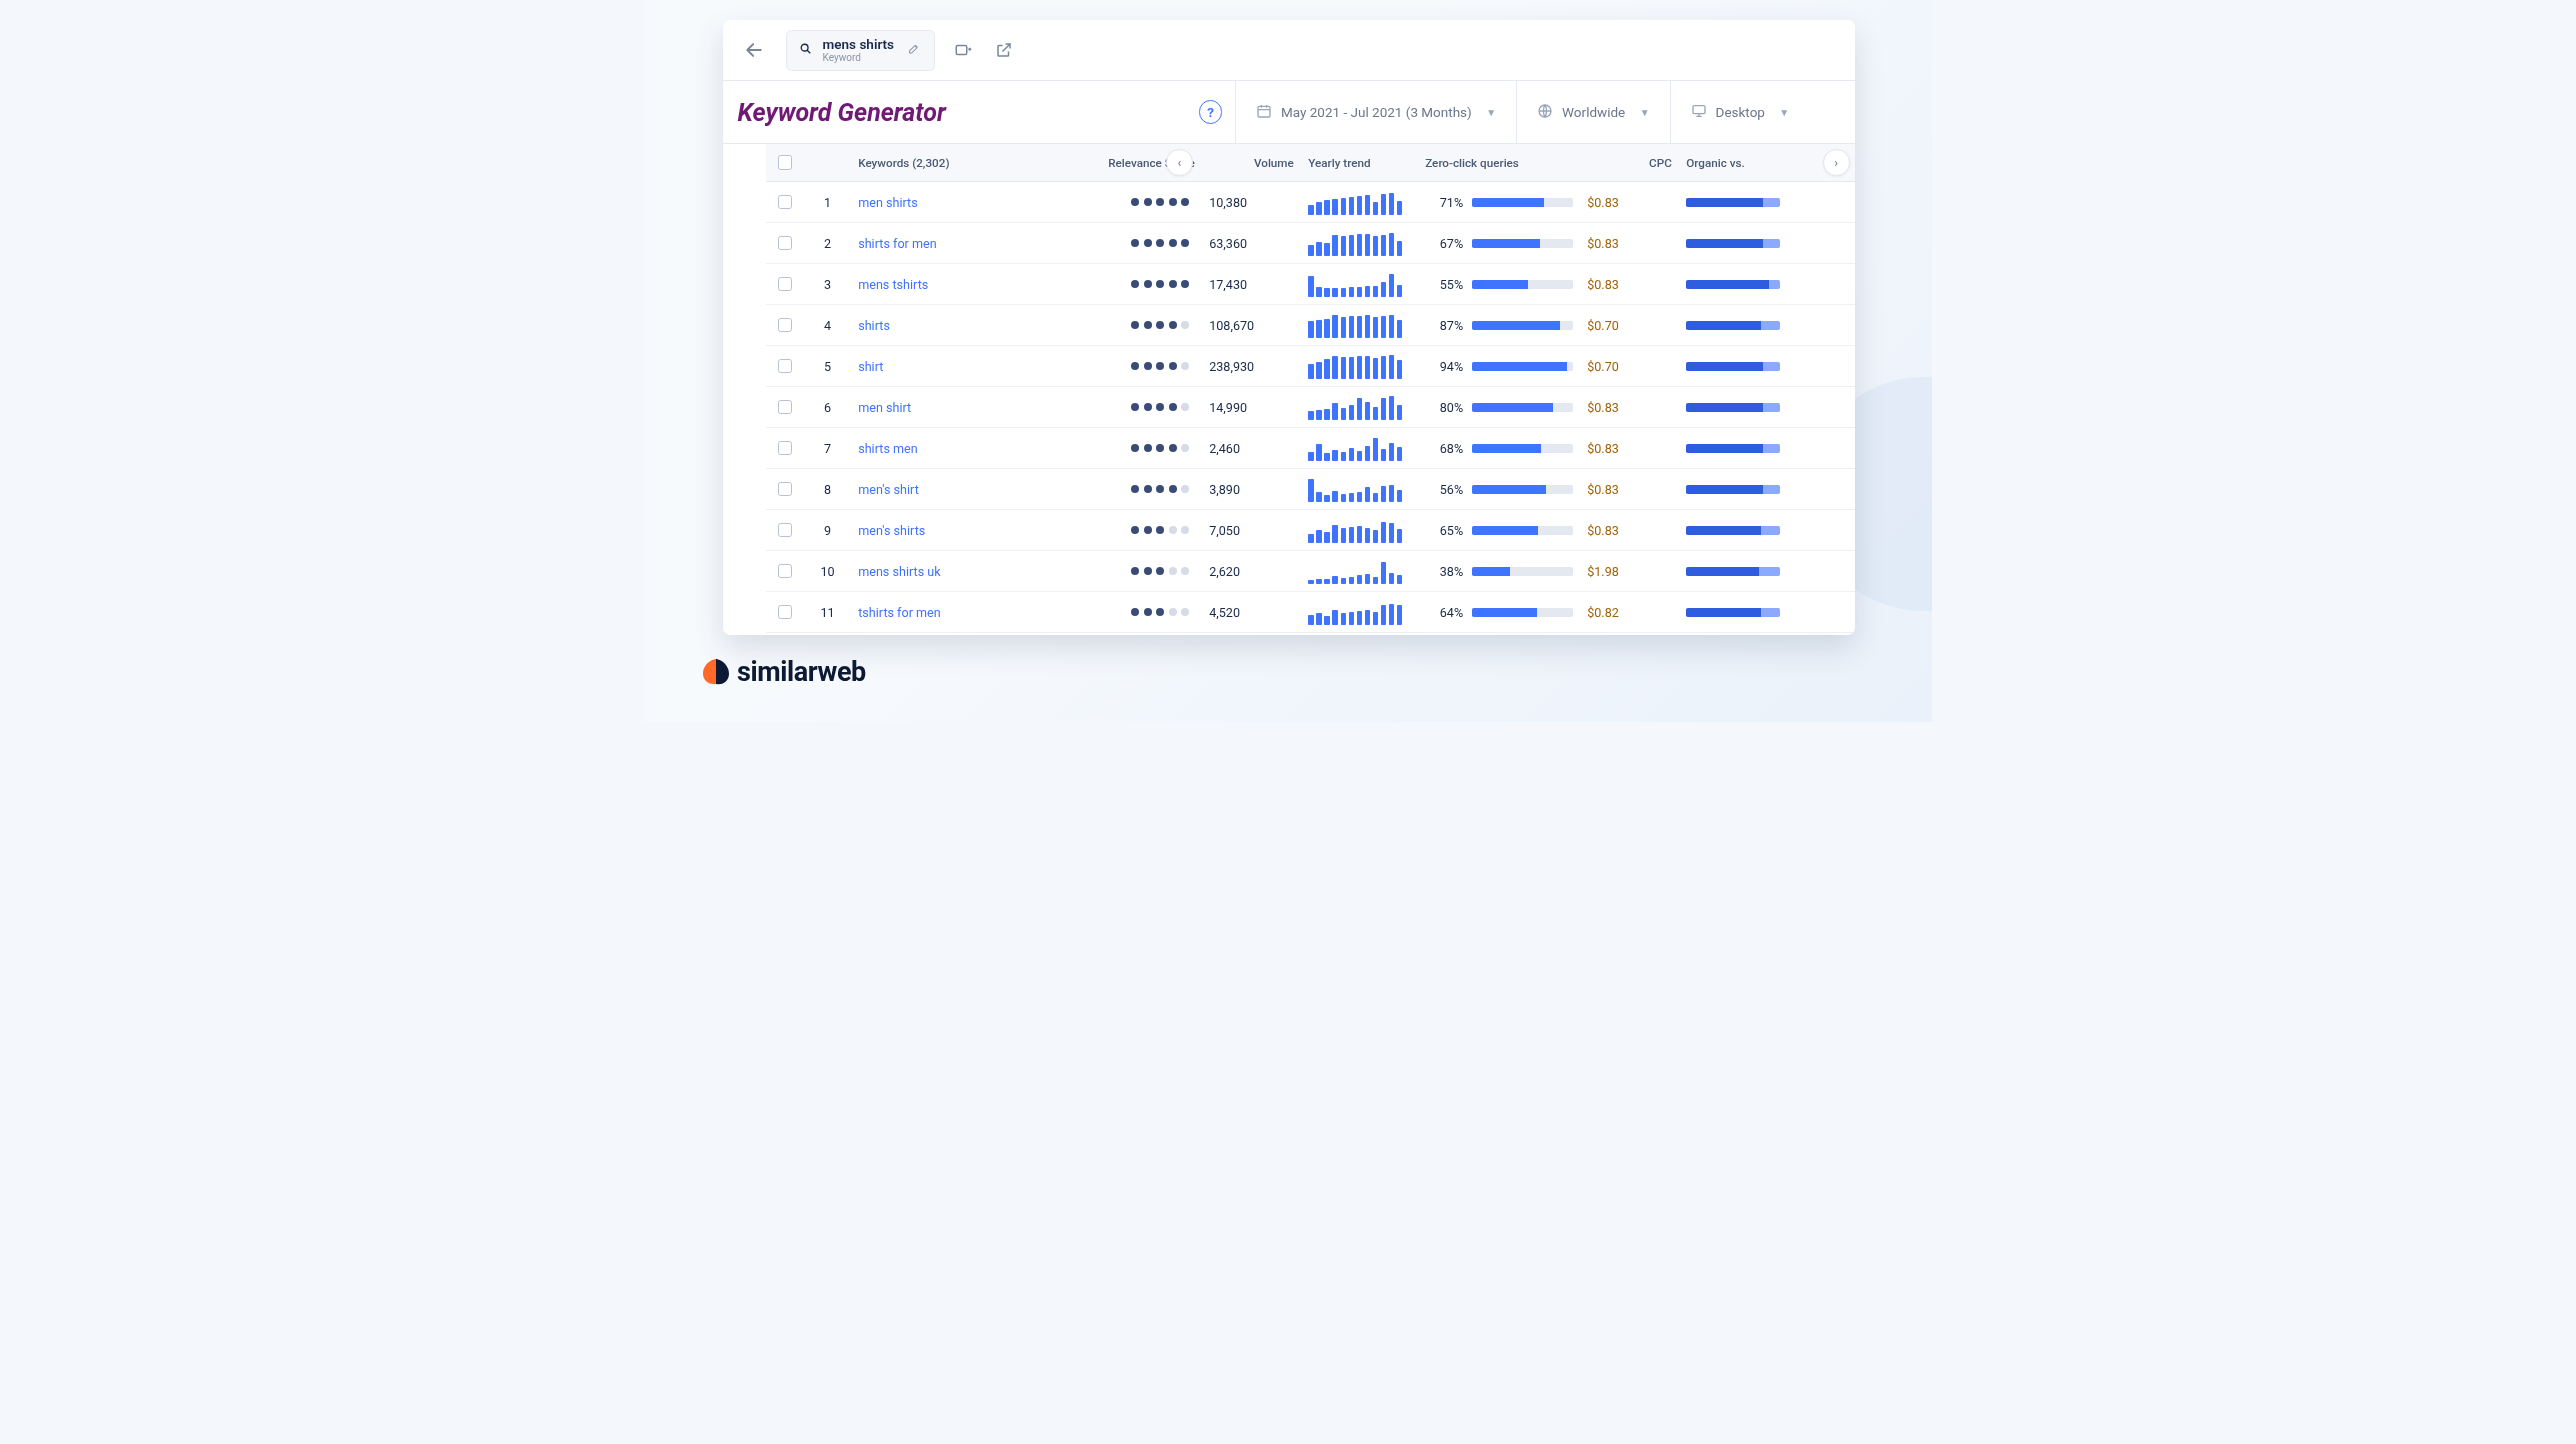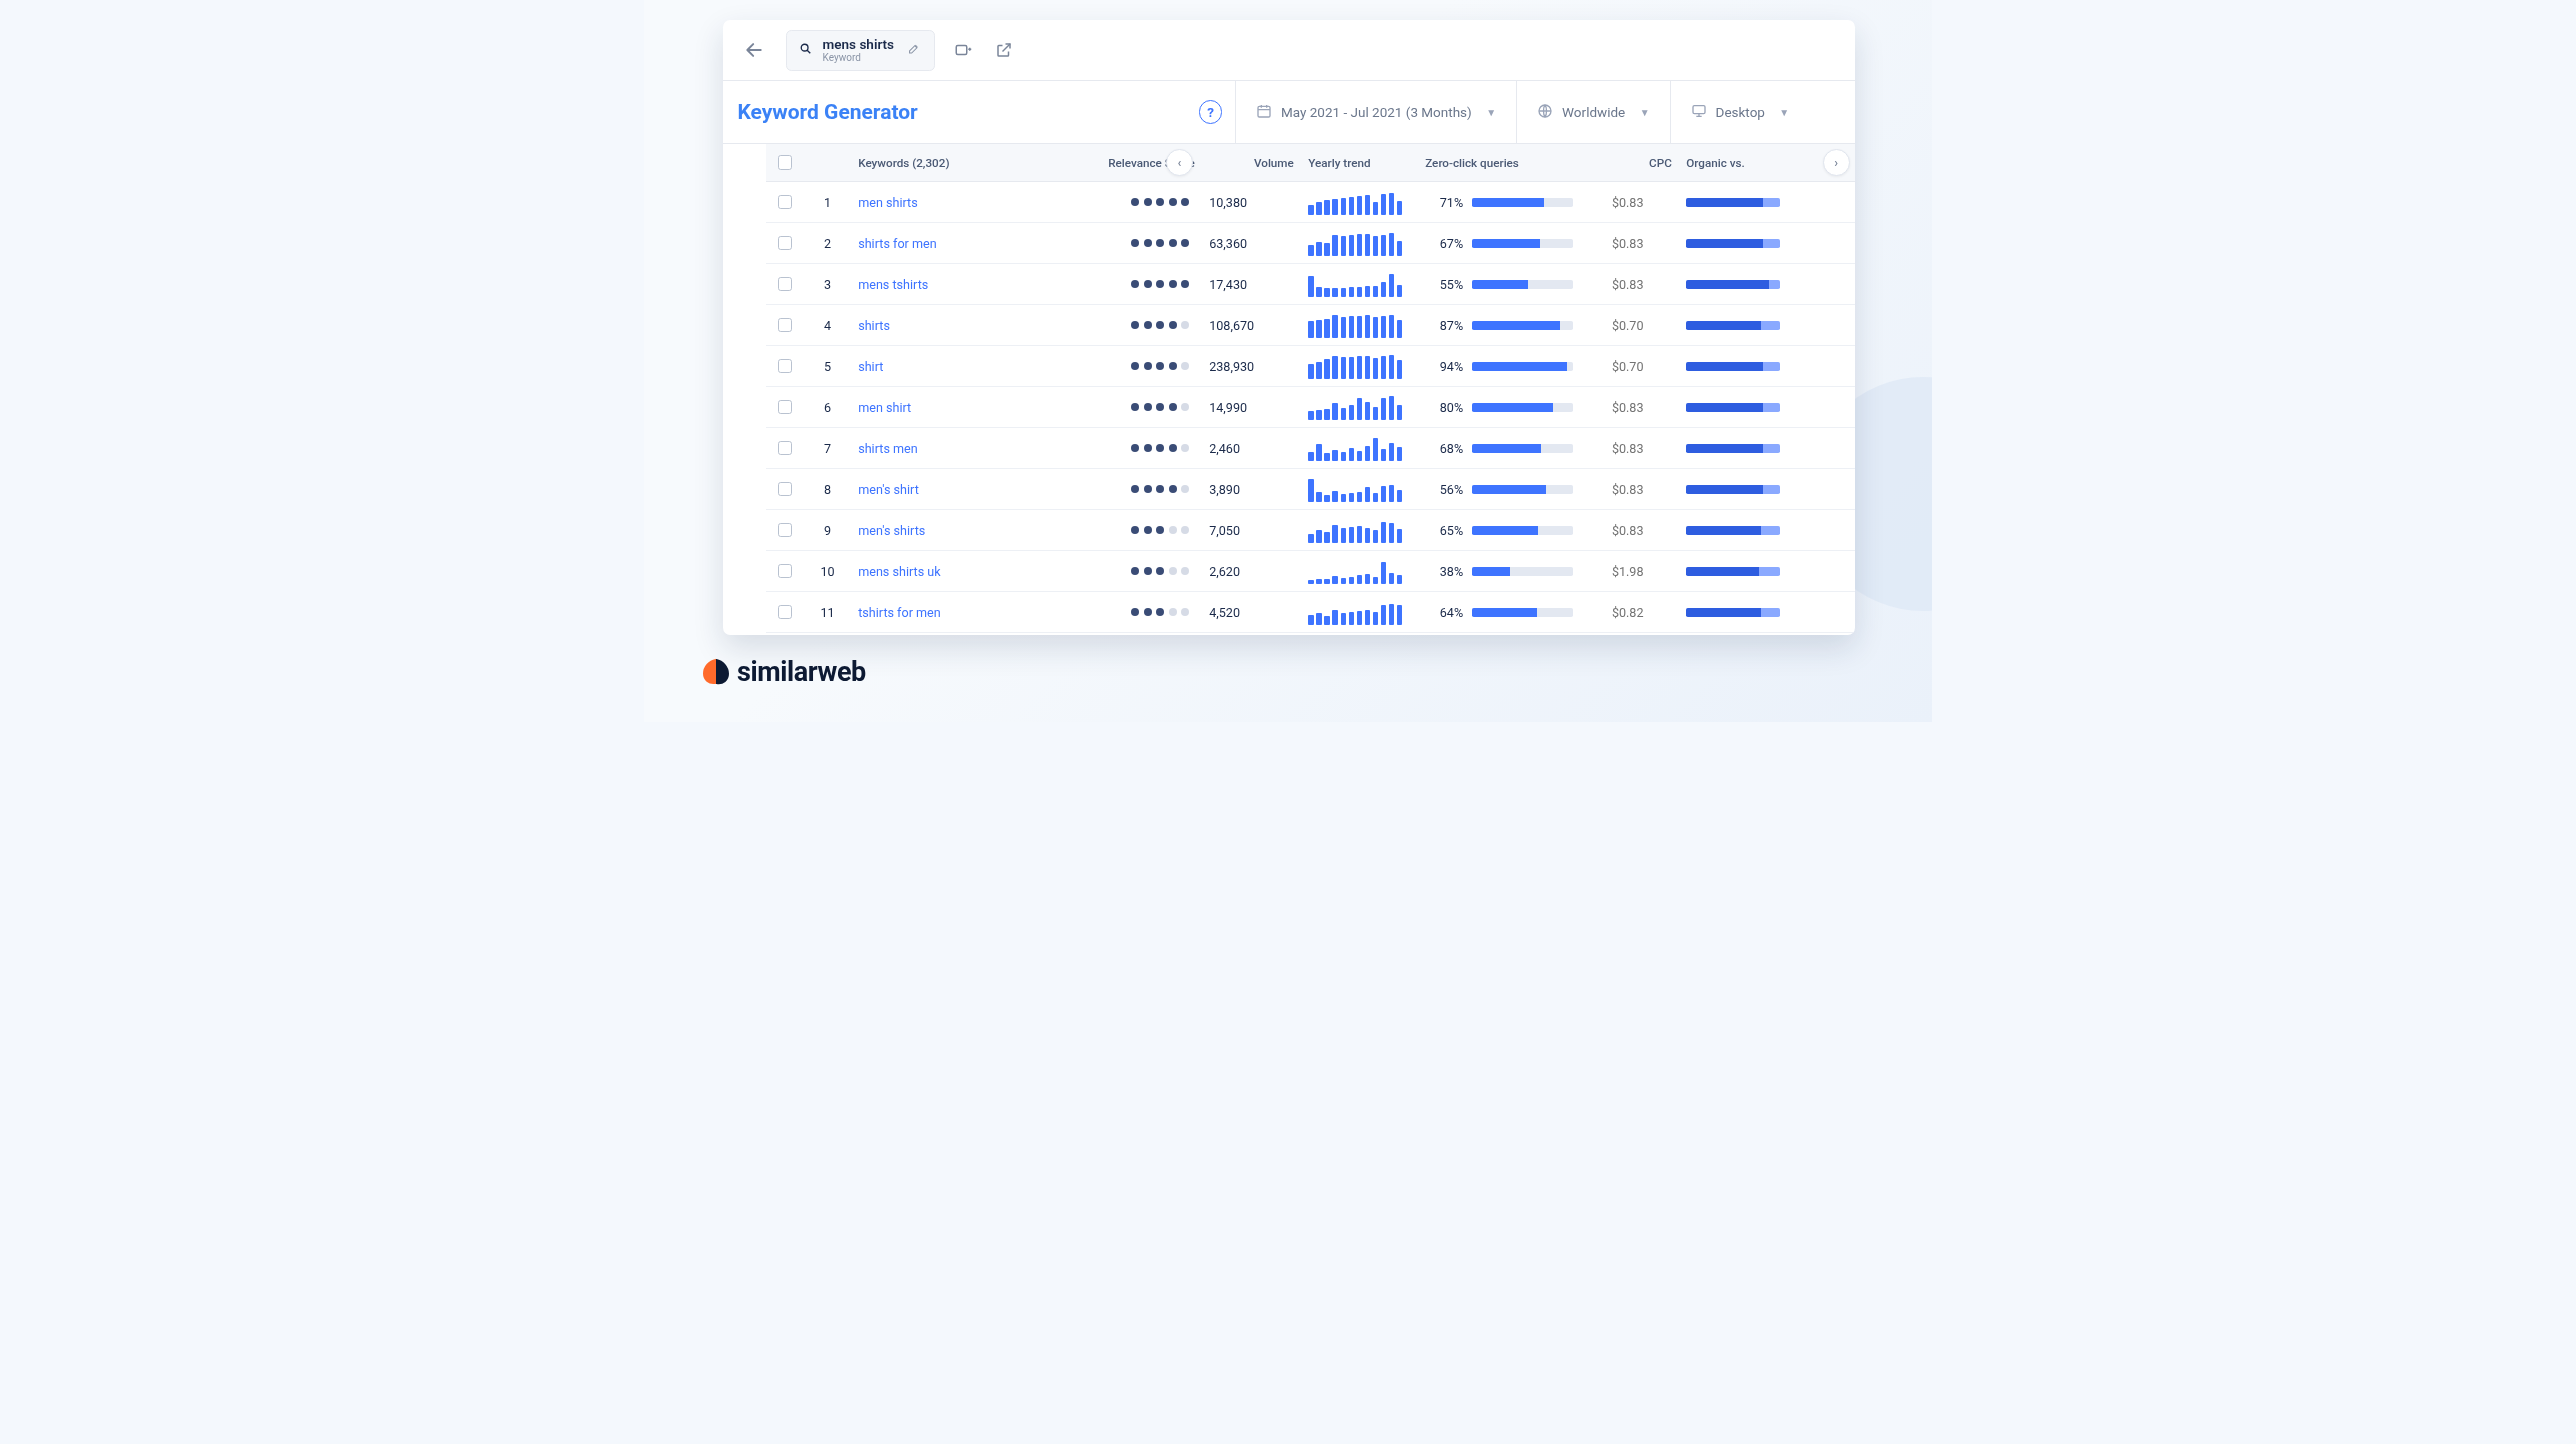--- a/index.html
+++ b/index.html
@@ -78,21 +78,21 @@
     display: flex; align-items: center;
     height: 63px;
     border-bottom: 0.9px solid #e6e9ef;
   }
   .title-left {
     display: flex; align-items: center;
     padding-left: 14.4px;
     width: 512px;
     gap: 12.6px;
   }
-  .page-title { font-size: 21px; font-weight: 700; color: #3b82f6; }
+  .page-title { font-size: 25px; font-weight: 700; color: #701a75; font-style: italic; }
   .help-btn {
     margin-left: auto; margin-right: 12.6px;
     width: 23.4px; height: 23.4px; border: 1.8px solid #3e74ff; color: #3e74ff;
     border-radius: 50%; font-weight: 700; font-size: 13.5px;
     display: flex; align-items: center; justify-content: center; cursor: pointer;
   }
   .filters {
     display: flex; flex: 1; height: 100%;
   }
   .filter {
@@ -140,21 +140,21 @@
     grid-template-columns: 38px 47px 225px 126px 99px 117px 162px 99px 108px;
     align-items: center;
     height: 41px;
     border-bottom: 0.9px solid #edf0f5;
     font-size: 12.6px;
   }
   .cell { padding: 0 7.2px; }
   .cell.idx { text-align: center; color: #1b2a4a; }
   .cell.kw a { color: #3e74ff; text-decoration: none; }
   .cell.vol { text-align: left; color: #1b2a4a; padding-right: 10.8px; }
-  .cell.cpc { text-align: center; color: #737373; padding-right: 10.8px; }
+  .cell.cpc { text-align: left; color: #a16207; padding-right: 10.8px; }
   .cell.sel { display: flex; align-items: center; justify-content: center; }
 
   
   .dots { display: flex; gap: 4.5px; justify-content: flex-end; padding-right: 5.4px; }
   .dot { width: 8px; height: 8px; border-radius: 50%; background: #3a4c76; }
   .dot.off { background: #d6dbe6; }
 
   
   .spark { display: flex; align-items: flex-end; gap: 2.7px; height: 25px; }
   .sb { width: 5.4px; background: #3e74ff; border-radius: 0.9px; }

